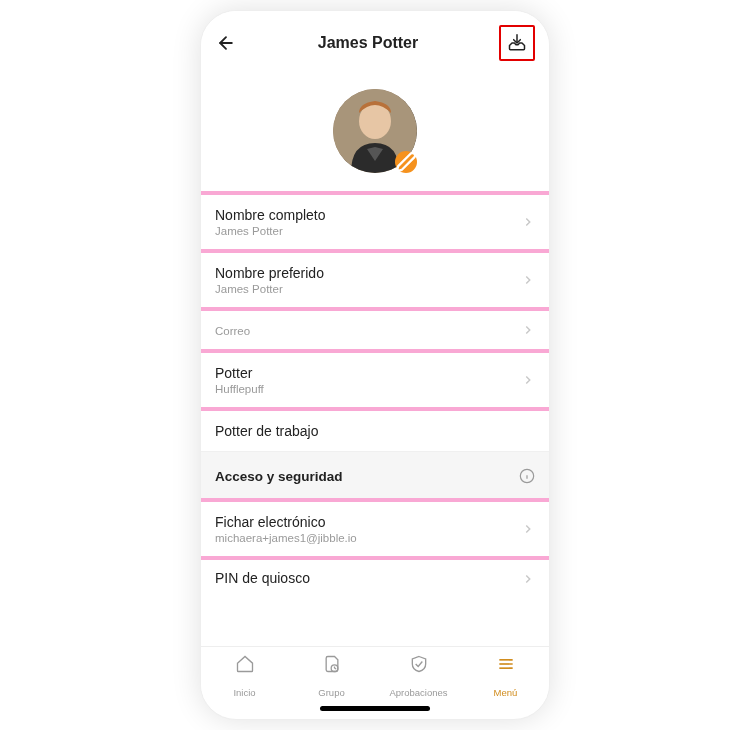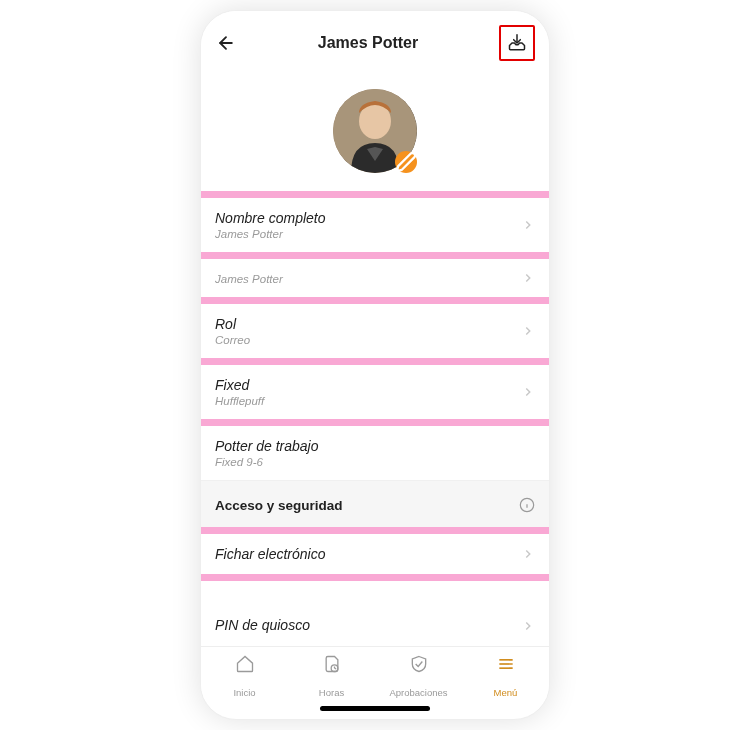--- a/index.html
+++ b/index.html
@@ -49,26 +49,25 @@
     }
     .avatar svg { width: 84px; height: 84px; border-radius: 50%; }
     .edit-badge {
       position: absolute; bottom: 0; right: 0;
       width: 22px; height: 22px; border-radius: 50%;
       background: #f5921e; display: flex; align-items:center; justify-content:center;
       color:#fff;
     }
     .row {
       padding: 12px 14px;
-      border-top: 7px solid #f9a8d4;
+      border-top: 4px solid #f9a8d4;
       display: flex;
       align-items: center;
       justify-content: space-between;
       background: #fff;
-      font-style: italic;
     }
     .row-text { flex:1; }
     .row-label { font-size: 14px; color: #222; font-weight: 500; }
     .row-value { font-size: 11.5px; color: #9a9a9a; margin-top: 2px; }
     .chevron { color: #c8c8c8; }
     .section {
       background: #f6f6f6;
       padding: 16px 14px 14px;
       display: flex;
       align-items: center;
@@ -152,69 +151,69 @@
       <div class="row-text">
         <div class="row-label">Nombre completo</div>
         <div class="row-value">James Potter</div>
       </div>
       <svg class="chevron" width="14" height="14" viewBox="0 0 24 24" fill="none" stroke="currentColor" stroke-width="2.5">
           <polyline points="9 18 15 12 9 6"></polyline>
         </svg>
     </div>
     <div class="row">
       <div class="row-text">
+        <div class="row-label">Nombre preferido</div>
         <div class="row-value">James Potter</div>
       </div>
       <svg class="chevron" width="14" height="14" viewBox="0 0 24 24" fill="none" stroke="currentColor" stroke-width="2.5">
           <polyline points="9 18 15 12 9 6"></polyline>
         </svg>
     </div>
     <div class="row">
       <div class="row-text">
-        <div class="row-label">Rol</div>
         <div class="row-value">Correo</div>
       </div>
       <svg class="chevron" width="14" height="14" viewBox="0 0 24 24" fill="none" stroke="currentColor" stroke-width="2.5">
           <polyline points="9 18 15 12 9 6"></polyline>
         </svg>
     </div>
     <div class="row">
       <div class="row-text">
-        <div class="row-label">Fixed</div>
+        <div class="row-label">Potter</div>
         <div class="row-value">Hufflepuff</div>
       </div>
       <svg class="chevron" width="14" height="14" viewBox="0 0 24 24" fill="none" stroke="currentColor" stroke-width="2.5">
           <polyline points="9 18 15 12 9 6"></polyline>
         </svg>
     </div>
     <div class="row">
       <div class="row-text">
         <div class="row-label">Potter de trabajo</div>
-        <div class="row-value">Fixed 9-6</div>
       </div>
     </div>
 
     <div class="section">
       <div class="section-label">Acceso y seguridad</div>
       <svg class="info-icon" width="16" height="16" viewBox="0 0 24 24" fill="none" stroke="currentColor" stroke-width="1.8">
           <circle cx="12" cy="12" r="10"></circle>
           <line x1="12" y1="8" x2="12" y2="8"></line>
           <line x1="12" y1="11" x2="12" y2="16"></line>
         </svg>
     </div>
 
     <div class="row">
       <div class="row-text">
         <div class="row-label">Fichar electrónico</div>
-      </div>
-      <svg class="chevron" width="14" height="14" viewBox="0 0 24 24" fill="none" stroke="currentColor" stroke-width="2.5">
-          <polyline points="9 18 15 12 9 6"></polyline>
-        </svg>
-    </div>
-    <div class="row" style="padding-top:36px; padding-bottom:18px;align-items:flex-end;">
+        <div class="row-value">michaera+james1@jibble.io</div>
+      </div>
+      <svg class="chevron" width="14" height="14" viewBox="0 0 24 24" fill="none" stroke="currentColor" stroke-width="2.5">
+          <polyline points="9 18 15 12 9 6"></polyline>
+        </svg>
+    </div>
+    <div class="row" style="padding-top:10px; padding-bottom:18px;align-items:flex-end;">
       <div class="row-text">
         <div class="row-label">PIN de quiosco</div>
       </div>
       <svg class="chevron" width="14" height="14" viewBox="0 0 24 24" fill="none" stroke="currentColor" stroke-width="2.5">
           <polyline points="9 18 15 12 9 6"></polyline>
         </svg>
     </div>
 
   </div>
 
@@ -229,21 +228,21 @@
     </div>
     <div class="nav-item">
       <div class="nav-icon">
           <svg width="20" height="20" viewBox="0 0 24 24" fill="none" stroke="currentColor" stroke-width="1.6">
             <path d="M7 3 H15 L19 7 V19 a2 2 0 0 1 -2 2 H7 a2 2 0 0 1 -2 -2 V5 a2 2 0 0 1 2 -2 Z"></path>
             <circle cx="15" cy="17" r="4"></circle>
             <line x1="15" y1="15" x2="15" y2="17"></line>
             <line x1="15" y1="17" x2="17" y2="18"></line>
           </svg>
         </div>
-      <span>Horas</span>
+      <span>Grupo</span>
     </div>
     <div class="nav-item">
       <div class="nav-icon">
           <svg width="20" height="20" viewBox="0 0 24 24" fill="none" stroke="currentColor" stroke-width="1.6">
             <path d="M12 3 L20 6 V12 C20 17 16 20 12 21 C8 20 4 17 4 12 V6 Z"></path>
             <polyline points="8 12 11 15 16 9"></polyline>
           </svg>
         </div>
       <span>Aprobaciones</span>
     </div>

